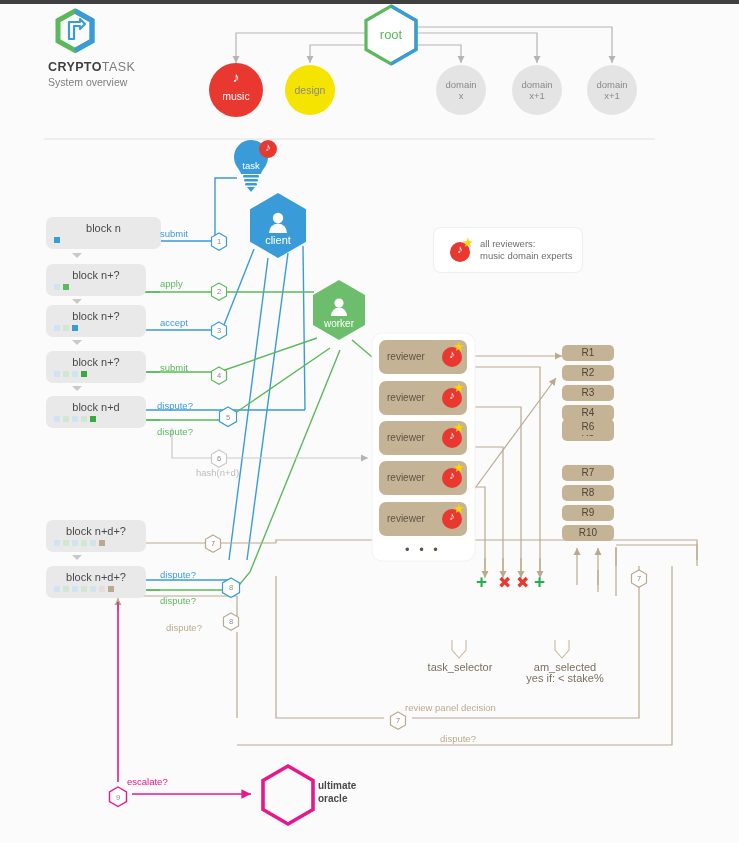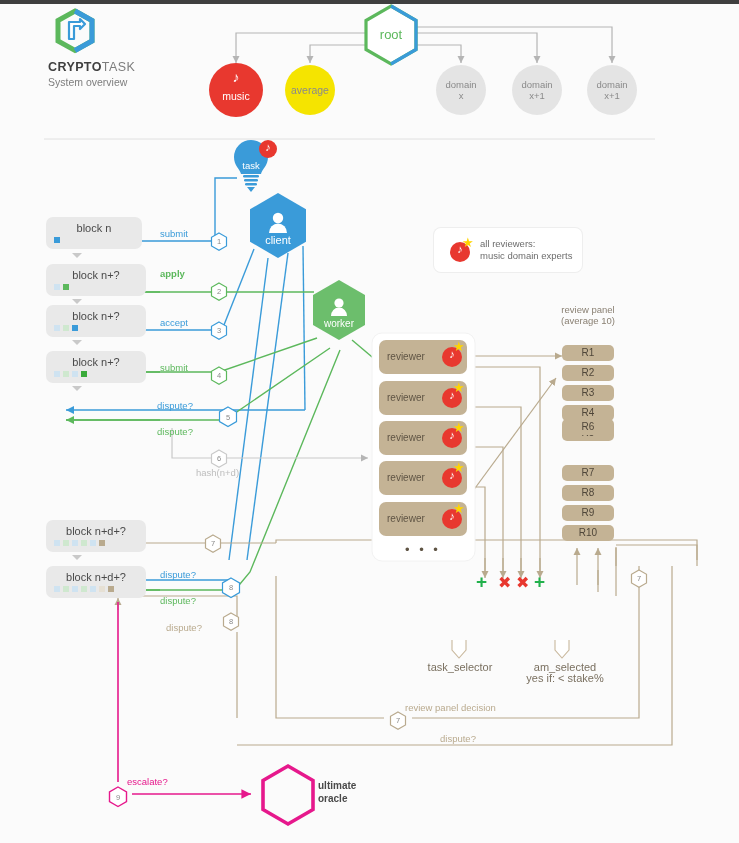--- a/index.html
+++ b/index.html
@@ -217,21 +217,21 @@
     <path d="M288 766 L313 780.5 L313 809.5 L288 824 L263 809.5 L263 780.5 Z" fill="none" stroke="#e6188c" stroke-width="3.6"></path>
 
     <path d="M452 640 L452 650 L459 658 L466 650 L466 640" fill="#ffffff" stroke="#c9b89d" stroke-width="1.1"></path>
     <path d="M555 640 L555 650 L562 658 L569 650 L569 640" fill="#ffffff" stroke="#c9b89d" stroke-width="1.1"></path>
 
     <rect x="372" y="333" width="103" height="228" rx="10" fill="#ffffff" stroke="#f2f2f2" stroke-width="1"></rect>
   </svg>
 
   <div class="node-label" style="left:366px;top:27px;width:50px;color:#5cb85c;font-size:13px;">root</div>
   <div class="node-label" style="left:211px;top:90px;width:50px;font-size:10.5px;">music</div>
-  <div class="node-label" style="left:285px;top:84px;width:50px;color:#8a8a8a;font-size:10.5px;">average</div>
+  <div class="node-label" style="left:285px;top:84px;width:50px;color:#8a8a8a;font-size:10.5px;">design</div>
   <div class="dom-label" style="left:436px;top:79px;width:50px;">
     <div>domain</div>
     <div>x</div>
   </div>
   <div class="dom-label" style="left:512px;top:79px;width:50px;">
     <div>domain</div>
     <div>x+1</div>
   </div>
   <div class="dom-label" style="left:587px;top:79px;width:50px;">
     <div>domain</div>
@@ -245,21 +245,21 @@
 
   <div class="legend">
     <div class="music-badge" style="left:16px;top:14px;width:20px;height:20px;"></div>
     <div class="star" style="left:28px;top:8px;">★</div>
     <div class="t">
       <div>all reviewers:</div>
       <div>music domain experts</div>
     </div>
   </div>
 
-  <div class="blk" style="left:46px;top:217px;width:96px;height:32px;">
+  <div class="blk" style="left:46px;top:217px;width:115px;height:32px;">
     <div class="t">block n</div>
     <div class="dots">
         <i style="background: rgb(58, 155, 217);"></i>
       </div>
   </div>
   <div class="blk" style="left:46px;top:264px;width:100px;height:32px;">
     <div class="t">block n+?</div>
     <div class="dots">
         <i style="background: rgb(207, 227, 241);"></i>
         <i style="background: rgb(92, 184, 92);"></i>
@@ -272,20 +272,30 @@
         <i style="background: rgb(207, 232, 207);"></i>
         <i style="background: rgb(58, 155, 217);"></i>
       </div>
   </div>
   <div class="blk" style="left:46px;top:351px;width:100px;height:32px;">
     <div class="t">block n+?</div>
     <div class="dots">
         <i style="background: rgb(207, 227, 241);"></i>
         <i style="background: rgb(207, 232, 207);"></i>
         <i style="background: rgb(207, 227, 241);"></i>
+        <i style="background: rgb(58, 170, 58);"></i>
+      </div>
+  </div>
+  <div class="blk" style="left:46px;top:396px;width:100px;height:32px;">
+    <div class="t">block n+d</div>
+    <div class="dots">
+        <i style="background: rgb(207, 227, 241);"></i>
+        <i style="background: rgb(207, 232, 207);"></i>
+        <i style="background: rgb(207, 227, 241);"></i>
+        <i style="background: rgb(207, 232, 207);"></i>
         <i style="background: rgb(58, 170, 58);"></i>
       </div>
   </div>
   <div class="blk" style="left:46px;top:520px;width:100px;height:32px;">
     <div class="t">block n+d+?</div>
     <div class="dots">
         <i style="background: rgb(207, 227, 241);"></i>
         <i style="background: rgb(207, 232, 207);"></i>
         <i style="background: rgb(207, 227, 241);"></i>
         <i style="background: rgb(207, 232, 207);"></i>
@@ -312,21 +322,21 @@
         <path d="M32 89 l10 0 l-5 5 z"></path>
       <path d="M32 130 l10 0 l-5 5 z"></path>
         <path d="M32 176 l10 0 l-5 5 z"></path>
     </g>
   </svg>
   <svg style="position:absolute;left:40px;top:520px;width:120px;height:60px;">
     <path d="M32 35 l10 0 l-5 5 z" fill="#c9c9c9"></path>
   </svg>
 
   <div class="edgelabel elb" style="left:160px;top:228px;">submit</div>
-  <div class="edgelabel elg" style="left:160px;top:268px;font-weight:bold;">apply</div>
+  <div class="edgelabel elg" style="left:160px;top:278px;">apply</div>
   <div class="edgelabel elb" style="left:160px;top:317px;">accept</div>
   <div class="edgelabel elg" style="left:160px;top:362px;">submit</div>
   <div class="edgelabel elb" style="left:157px;top:400px;">dispute?</div>
   <div class="edgelabel elg" style="left:157px;top:426px;">dispute?</div>
   <div class="edgelabel" style="left:148px;top:467px;color:#bdbdbd;margin-left:48px;">hash(n+d)</div>
   <div class="edgelabel elb" style="left:160px;top:569px;">dispute?</div>
   <div class="edgelabel elg" style="left:160px;top:595px;">dispute?</div>
   <div class="edgelabel elt" style="left:166px;top:622px;">dispute?</div>
   <div class="edgelabel elt" style="left:405px;top:702px;">review panel decision</div>
   <div class="edgelabel elt" style="left:440px;top:733px;">dispute?</div>
@@ -352,24 +362,20 @@
     <div class="music-badge" style="left:63px;top:7px;width:20px;height:20px;"></div>
     <div class="star" style="left:74px;top:0px;">★</div>
   </div>
   <div class="rev" style="left:379px;top:502px;">
     <div class="t">reviewer</div>
     <div class="music-badge" style="left:63px;top:7px;width:20px;height:20px;"></div>
     <div class="star" style="left:74px;top:0px;">★</div>
   </div>
   <div class="dots3" style="left:405px;top:542px;">• • •</div>
 
-  <div class="rtitle" style="left:530px;top:304px;width:116px;">
-    <div>review panel</div>
-    <div>(average 10)</div>
-  </div>
   <div class="rbox" style="left:562px;top:345px;">R1</div>
   <div class="rbox" style="left:562px;top:365px;">R2</div>
   <div class="rbox" style="left:562px;top:385px;">R3</div>
   <div class="rbox" style="left:562px;top:405px;">R4</div>
   <div class="rbox" style="left:562px;top:425px;">R5</div>
   <div class="rbox" style="left:562px;top:419px;">R6</div>
   <div class="rbox" style="left:562px;top:465px;">R7</div>
   <div class="rbox" style="left:562px;top:485px;">R8</div>
   <div class="rbox" style="left:562px;top:505px;">R9</div>
   <div class="rbox" style="left:562px;top:525px;">R10</div>

